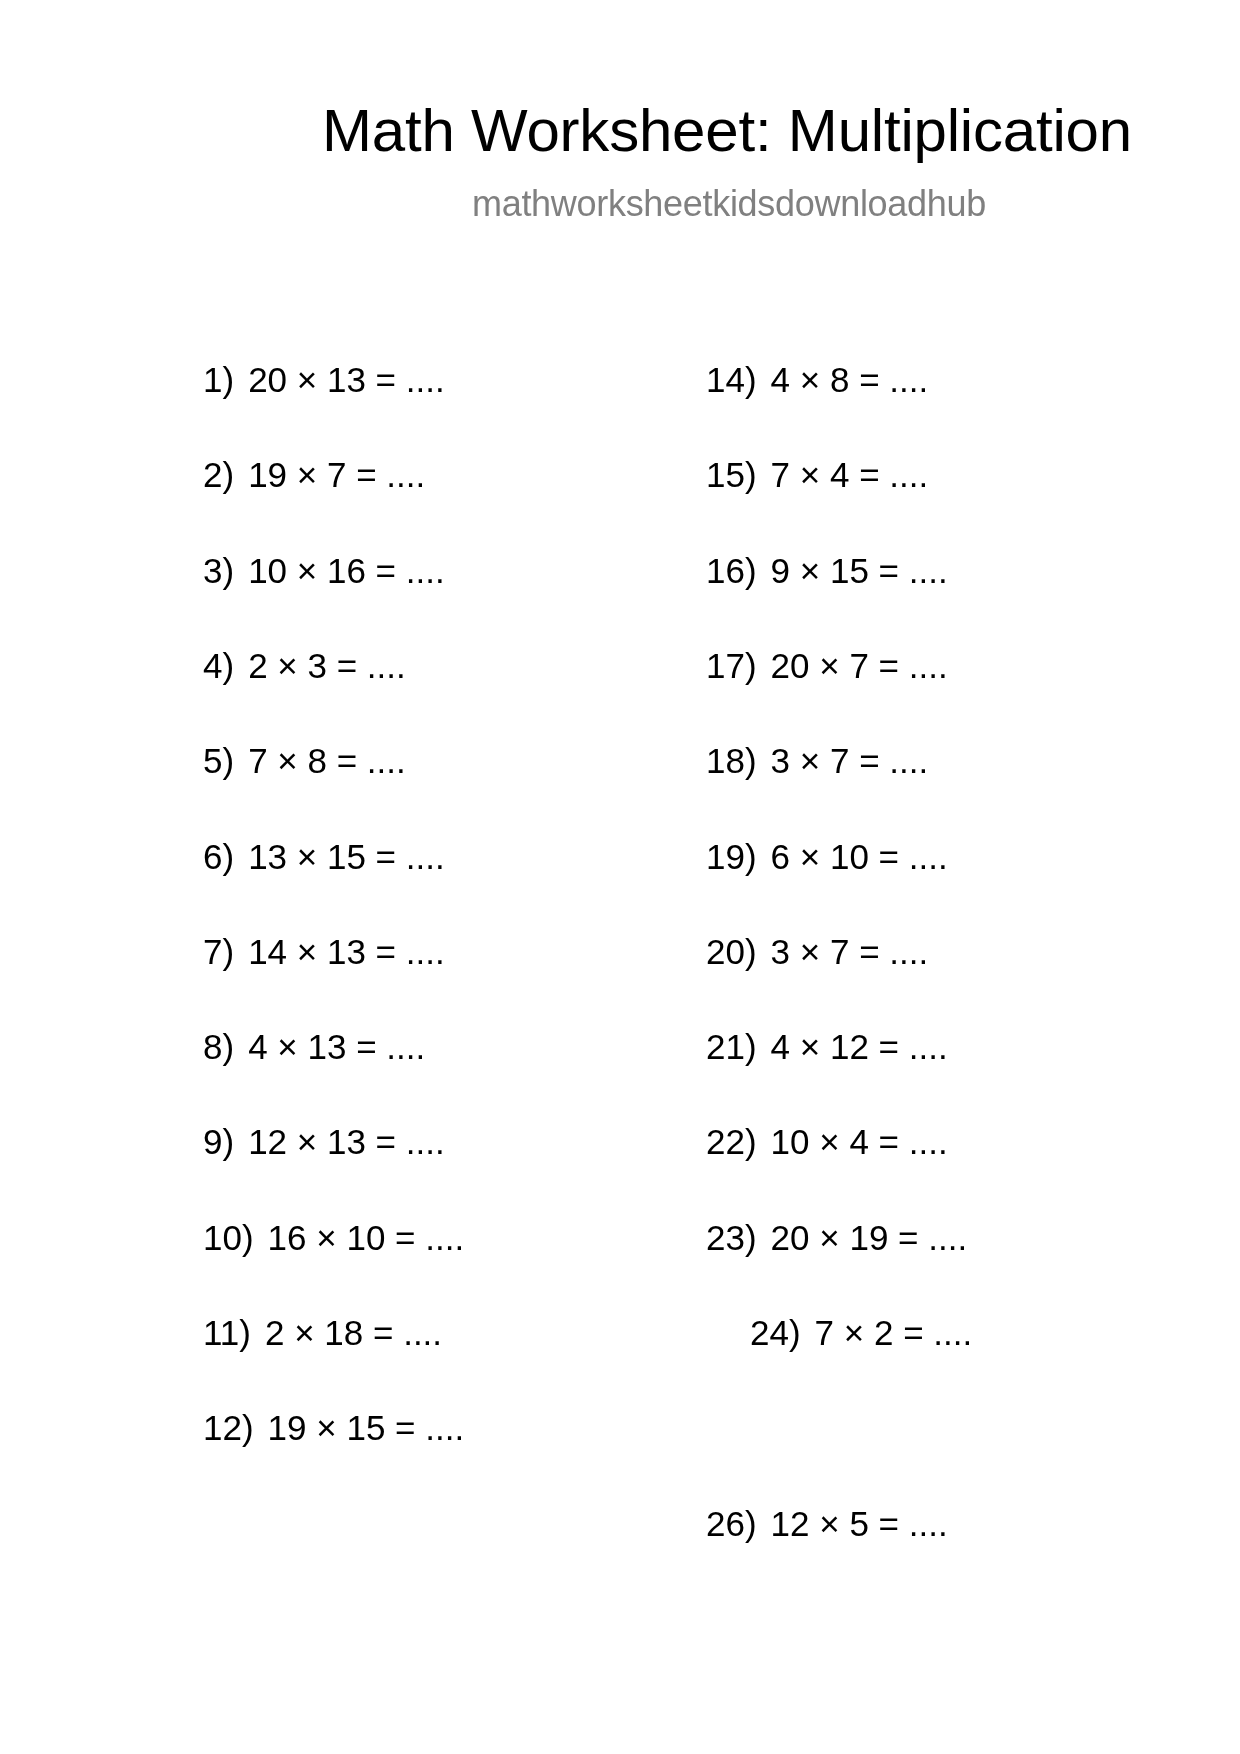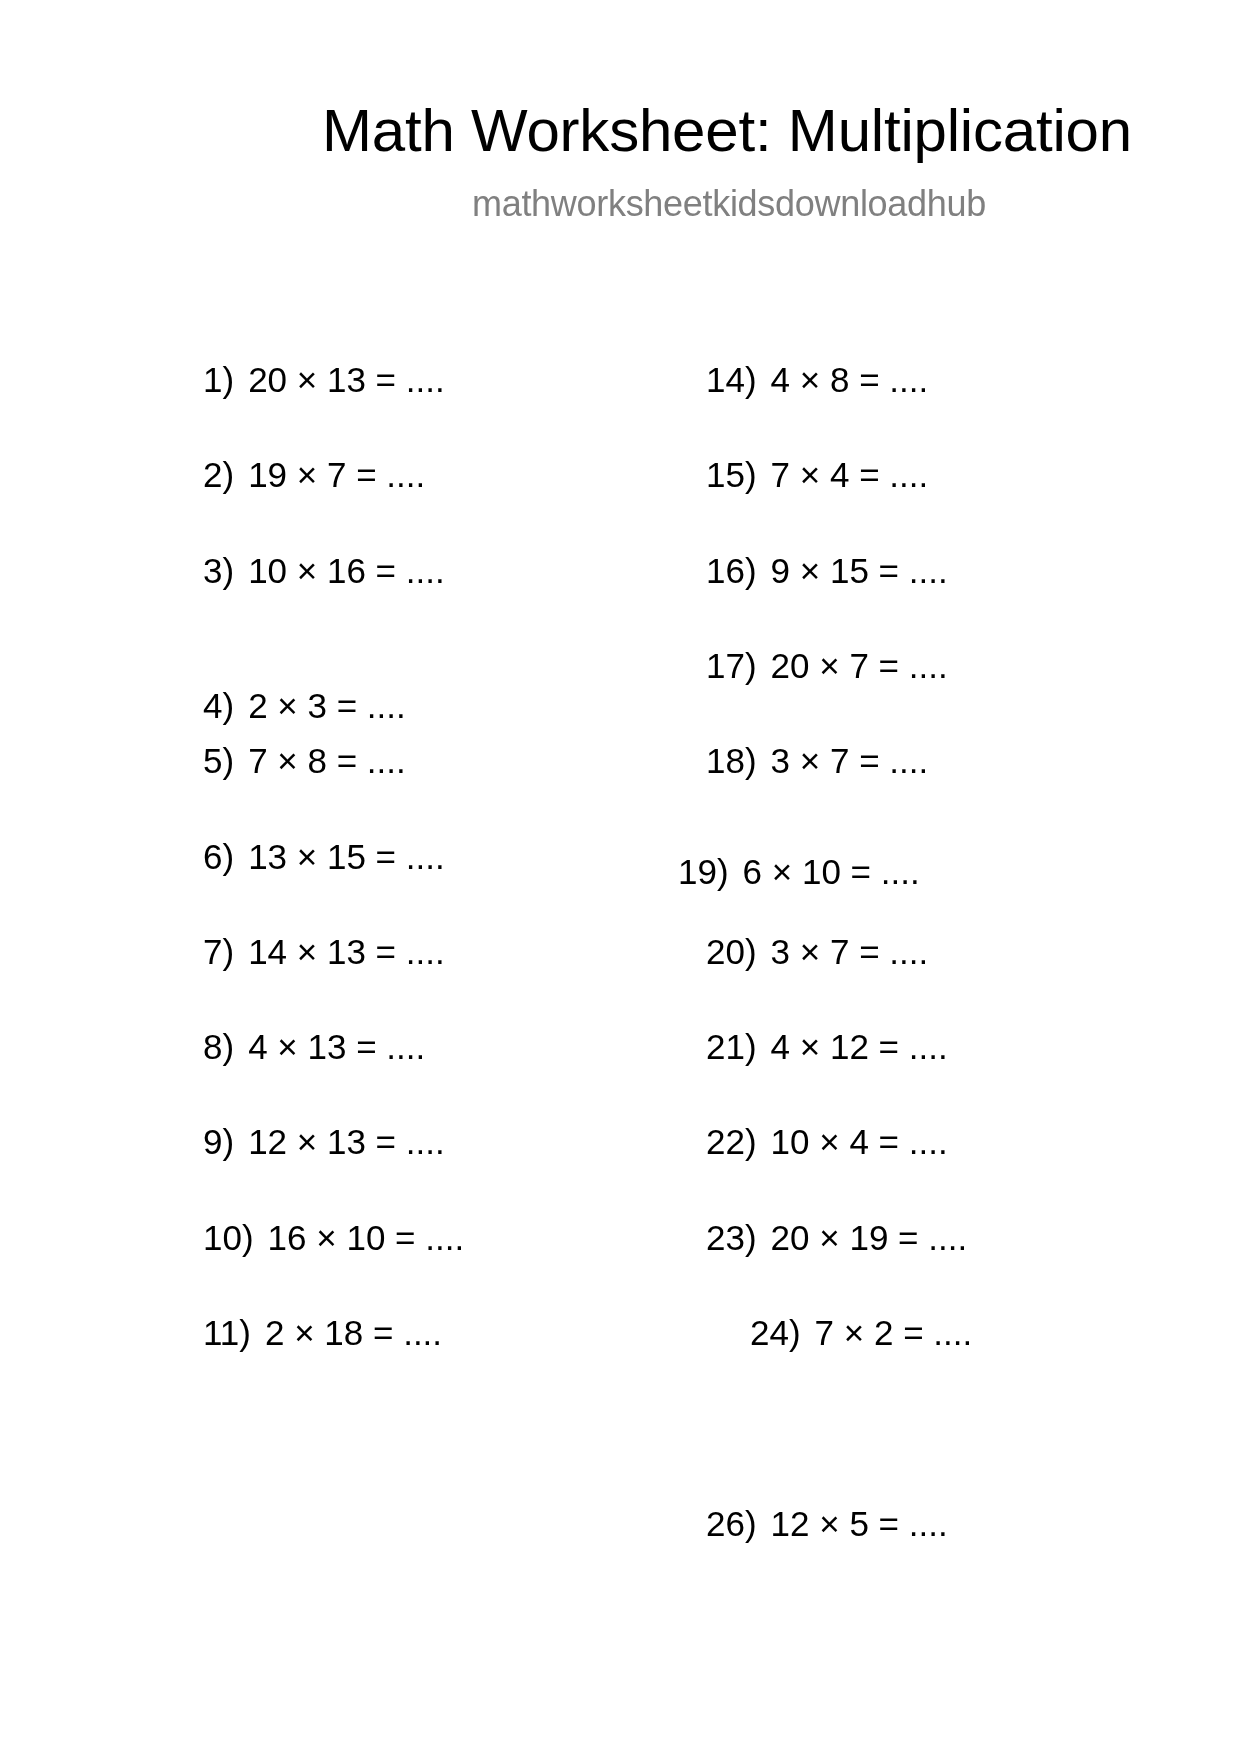--- a/index.html
+++ b/index.html
@@ -75,21 +75,21 @@
 
     <div class="problem" style="left:203px; top:360px;">
       <span class="num">1)</span><span class="expr">20 × 13 = ....</span>
     </div>
     <div class="problem" style="left:203px; top:455px;">
       <span class="num">2)</span><span class="expr">19 × 7 = ....</span>
     </div>
     <div class="problem" style="left:203px; top:551px;">
       <span class="num">3)</span><span class="expr">10 × 16 = ....</span>
     </div>
-    <div class="problem" style="left:203px; top:646px;margin-top:40px;">
+    <div class="problem" style="left:203px; top:646px;">
       <span class="num">4)</span><span class="expr">2 × 3 = ....</span>
     </div>
     <div class="problem" style="left:203px; top:741px;">
       <span class="num">5)</span><span class="expr">7 × 8 = ....</span>
     </div>
     <div class="problem" style="left:203px; top:837px;">
       <span class="num">6)</span><span class="expr">13 × 15 = ....</span>
     </div>
     <div class="problem" style="left:203px; top:932px;">
       <span class="num">7)</span><span class="expr">14 × 13 = ....</span>
@@ -99,37 +99,40 @@
     </div>
     <div class="problem" style="left:203px; top:1122px;">
       <span class="num">9)</span><span class="expr">12 × 13 = ....</span>
     </div>
     <div class="problem" style="left:203px; top:1218px;">
       <span class="num">10)</span><span class="expr">16 × 10 = ....</span>
     </div>
     <div class="problem" style="left:203px; top:1313px;">
       <span class="num">11)</span><span class="expr">2 × 18 = ....</span>
     </div>
+    <div class="problem" style="left:203px; top:1408px;">
+      <span class="num">12)</span><span class="expr">19 × 15 = ....</span>
+    </div>
 
     <div class="problem" style="left:706px; top:360px;">
       <span class="num">14)</span><span class="expr">4 × 8 = ....</span>
     </div>
     <div class="problem" style="left:706px; top:455px;">
       <span class="num">15)</span><span class="expr">7 × 4 = ....</span>
     </div>
     <div class="problem" style="left:706px; top:551px;">
       <span class="num">16)</span><span class="expr">9 × 15 = ....</span>
     </div>
     <div class="problem" style="left:706px; top:646px;">
       <span class="num">17)</span><span class="expr">20 × 7 = ....</span>
     </div>
     <div class="problem" style="left:706px; top:741px;">
       <span class="num">18)</span><span class="expr">3 × 7 = ....</span>
     </div>
-    <div class="problem" style="left:678px; top:837px;margin-top:15px;">
+    <div class="problem" style="left:706px; top:837px;">
       <span class="num">19)</span><span class="expr">6 × 10 = ....</span>
     </div>
     <div class="problem" style="left:706px; top:932px;">
       <span class="num">20)</span><span class="expr">3 × 7 = ....</span>
     </div>
     <div class="problem" style="left:706px; top:1027px;">
       <span class="num">21)</span><span class="expr">4 × 12 = ....</span>
     </div>
     <div class="problem" style="left:706px; top:1122px;">
       <span class="num">22)</span><span class="expr">10 × 4 = ....</span>

